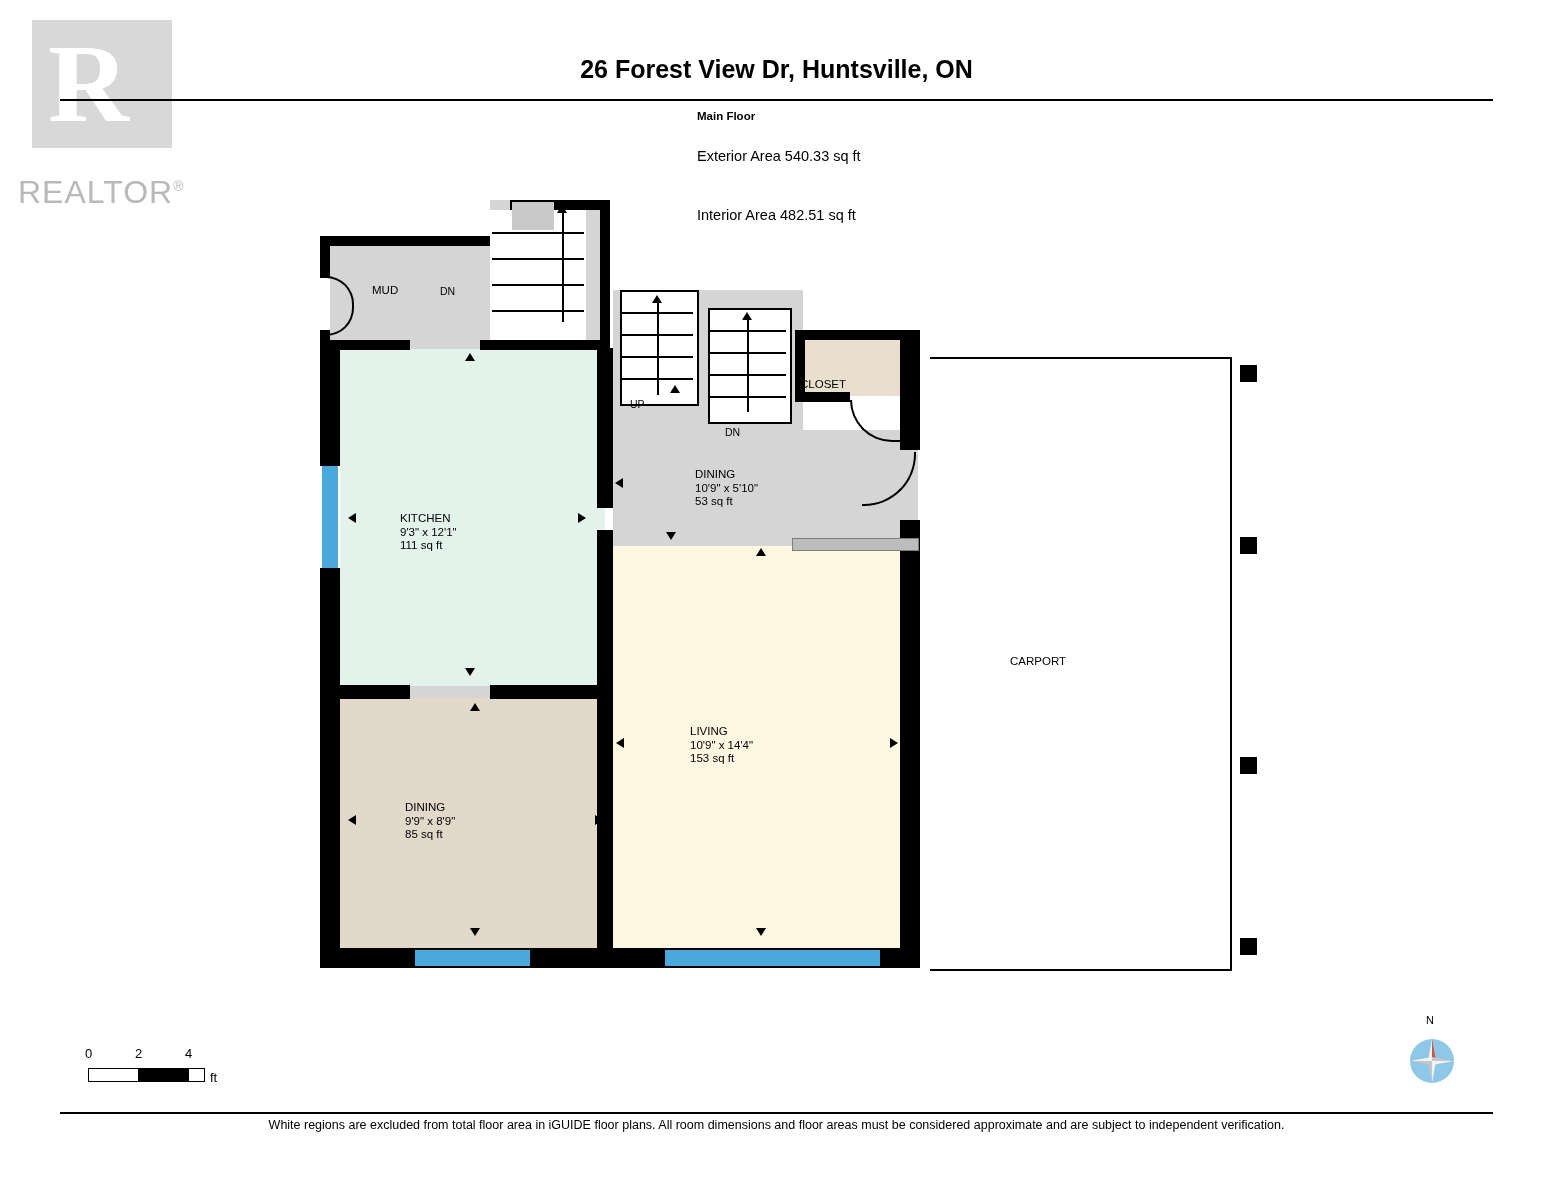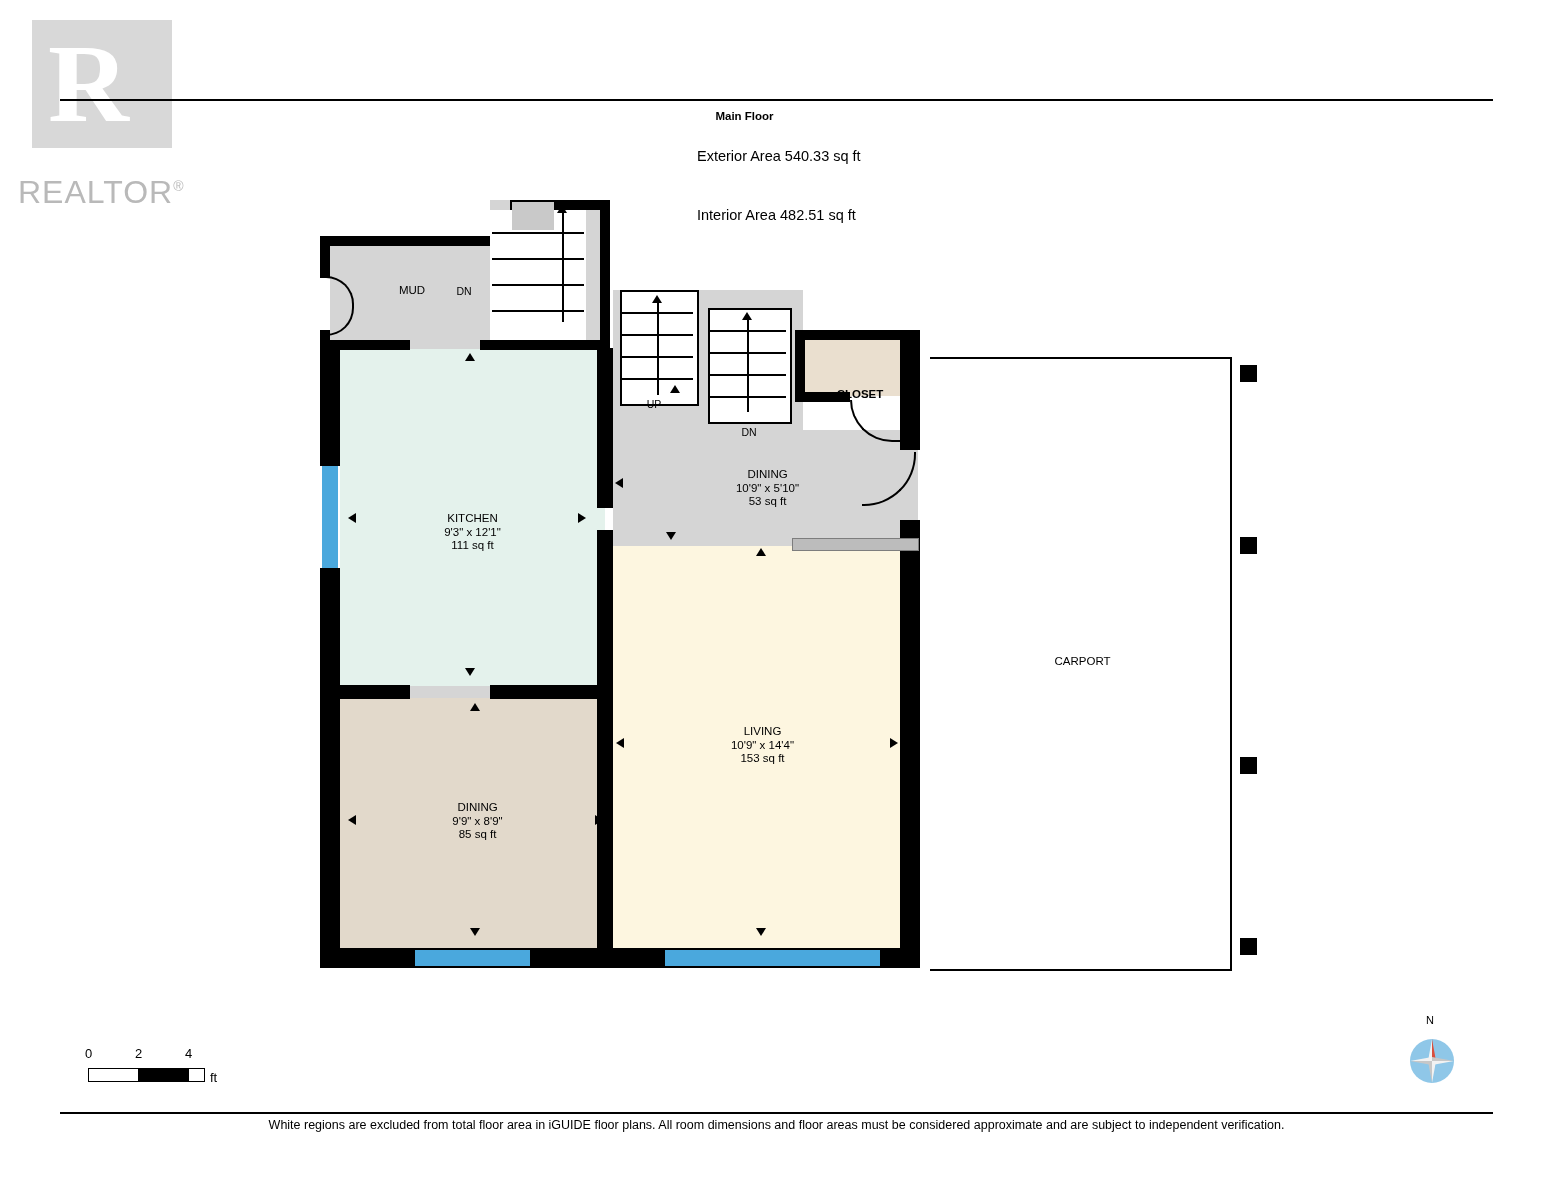--- a/index.html
+++ b/index.html
@@ -22,21 +22,21 @@
   .meta{position:absolute;left:697px;top:110px;font-size:14.5px;line-height:26px;}
   .meta .lbl{font-weight:bold;display:inline-block;width:95px;}
   .meta .val{display:inline-block;margin-top:33px;}
 
   
   .plan{position:absolute;left:0;top:0;width:1553px;height:1200px;}
 
   
   .wall{position:absolute;background:#000;}
   .room{position:absolute;}
-  .lbl{position:absolute;text-align:center;font-size:11.5px;line-height:13.5px;white-space:nowrap;}
+  .lbl{position:absolute;font-size:11.5px;line-height:13.5px;white-space:nowrap;}
   .tiny{font-size:10.5px;}
 
   .win{position:absolute;background:#4aa8dd;}
   .grayfill{background:#d5d5d5;}
   .kitchenfill{background:#e4f2ec;}
   .livingfill{background:#fdf6e0;}
   .diningfill{background:#e2d9cb;}
   .closetfill{background:#eadfcf;}
   .carportline{position:absolute;border:2px solid #000;}
   .carport-tick{position:absolute;background:#000;width:17px;height:17px;}
@@ -73,20 +73,21 @@
 <div class="wrap">
 
   <div class="realtor-logo">
     <div class="realtor-box"></div>
     <div class="realtor-R">R</div>
     <div class="realtor-word">
       <span>REALTOR</span><span class="realtor-tm">®</span>
     </div>
   </div>
 
+  <div class="title">26 Forest View Dr, Huntsville, ON</div>
   <div class="hr-top"></div>
 
   <div class="meta">
     <div>
       <span class="lbl">Main Floor</span><span class="val">Exterior Area 540.33 sq ft</span>
     </div>
     <div>
       <span class="lbl"></span><span class="val">Interior Area 482.51 sq ft</span>
     </div>
   </div>
@@ -220,21 +221,21 @@
       <div>9'3" x 12'1"</div>
       <div>111 sq ft</div>
     </div>
 
     <div class="lbl" style="left:695px;top:468px;width:145px;">
       <div>DINING</div>
       <div>10'9" x 5'10"</div>
       <div>53 sq ft</div>
     </div>
 
-    <div class="lbl" style="left:800px;top:388px;width:120px;font-weight:bold;">
+    <div class="lbl" style="left:800px;top:378px;width:120px;">
       <div>CLOSET</div>
     </div>
 
     <div class="lbl" style="left:690px;top:725px;width:145px;">
       <div>LIVING</div>
       <div>10'9" x 14'4"</div>
       <div>153 sq ft</div>
     </div>
 
     <div class="lbl" style="left:405px;top:801px;width:145px;">

